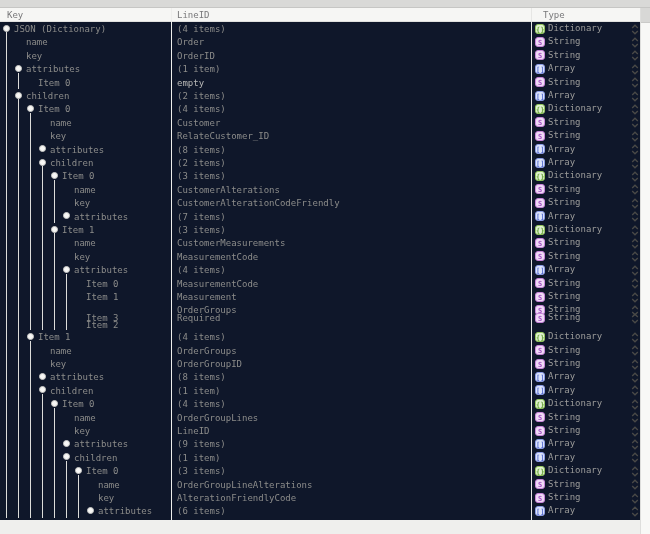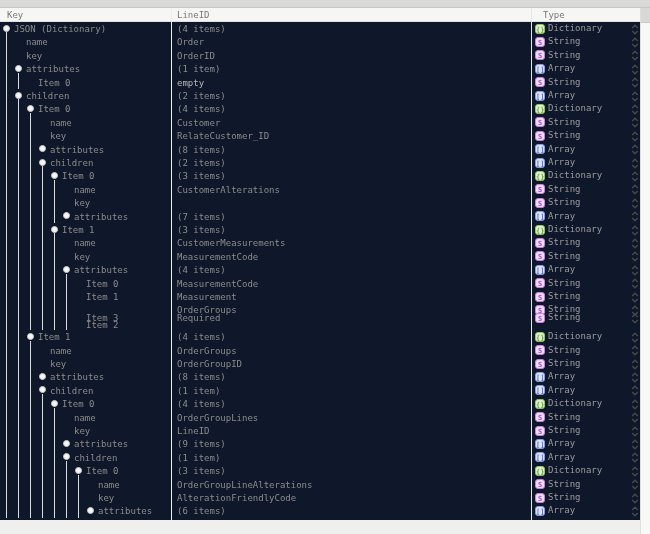--- a/index.html
+++ b/index.html
@@ -173,20 +173,21 @@
         <span class="key" style="left: 74px;">name</span>
         <span class="val">CustomerAlterations</span>
         <span class="typecell"><span class="badge" style="color: rgb(160, 80, 192); background: rgb(240, 218, 246); border-color: rgb(197, 131, 216);">S</span><span class="tlabel">String</span></span>
         <span class="stepper"><svg width="8" height="11" viewBox="0 0 8 11">
             <path d="M1.2 4 L4 1.2 L6.8 4" fill="none" stroke="#4a4a48" stroke-width="1.3"></path>
             <path d="M1.2 7 L4 9.8 L6.8 7" fill="none" stroke="#4a4a48" stroke-width="1.3"></path>
           </svg></span>
       </div>
       <div class="row" style="top: 174.2px;">
         <span class="key" style="left: 74px;">key</span>
+        <span class="val">CustomerAlterationCodeFriendly</span>
         <span class="typecell"><span class="badge" style="color: rgb(160, 80, 192); background: rgb(240, 218, 246); border-color: rgb(197, 131, 216);">S</span><span class="tlabel">String</span></span>
         <span class="stepper"><svg width="8" height="11" viewBox="0 0 8 11">
             <path d="M1.2 4 L4 1.2 L6.8 4" fill="none" stroke="#4a4a48" stroke-width="1.3"></path>
             <path d="M1.2 7 L4 9.8 L6.8 7" fill="none" stroke="#4a4a48" stroke-width="1.3"></path>
           </svg></span>
       </div>
       <div class="row" style="top: 187.6px;">
         <span class="circle" style="left: 62.5px;"></span>
         <span class="key" style="left: 74px;">attributes</span>
         <span class="val">(7 items)</span>

